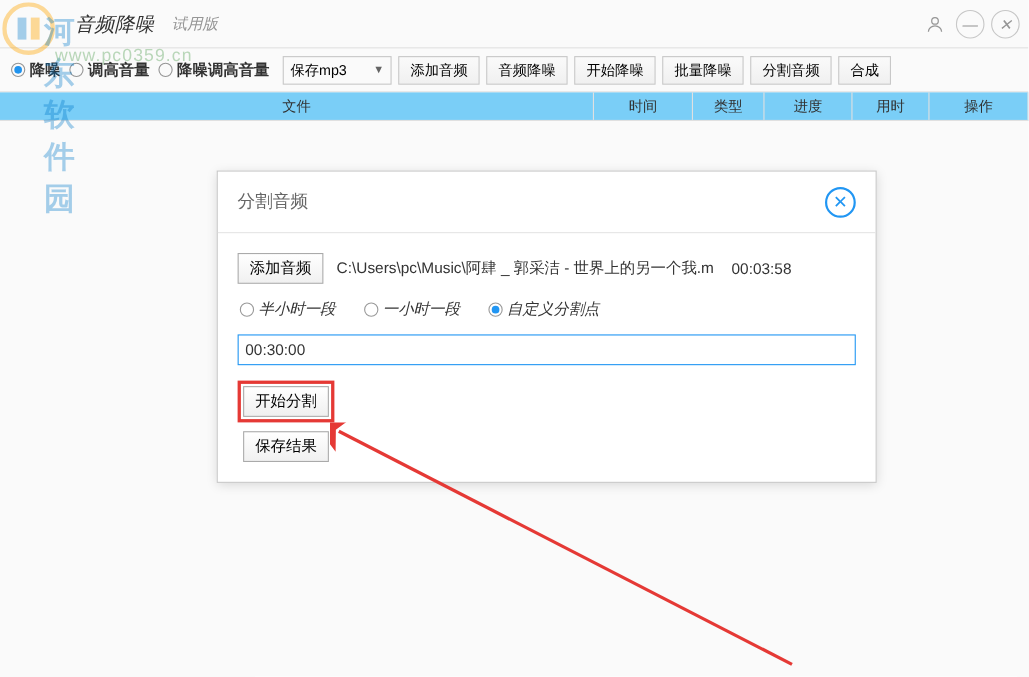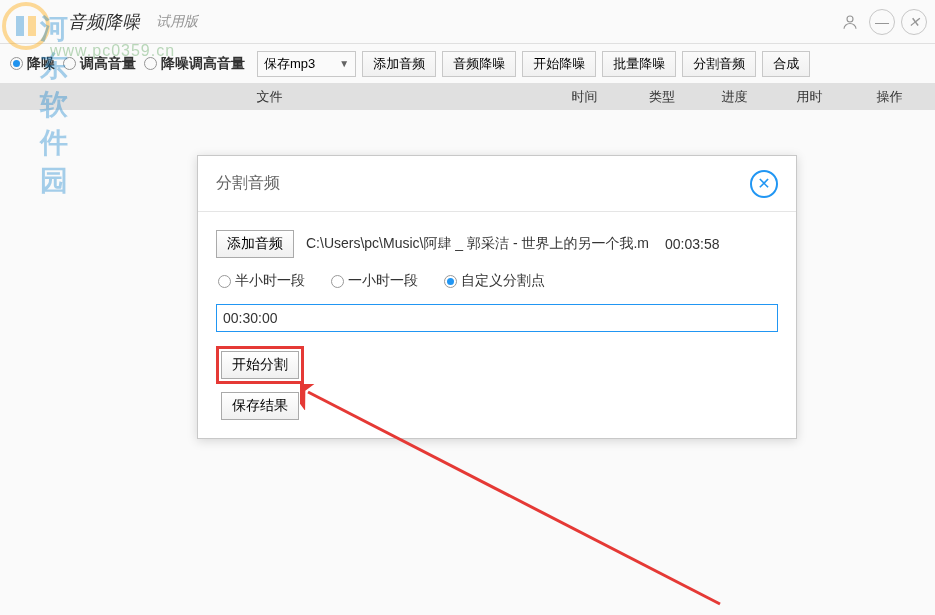--- a/index.html
+++ b/index.html
@@ -22,21 +22,21 @@
     .radio-group { display: flex; align-items: center; gap: 8px; font-weight: bold; }
     .radio-item { display: flex; align-items: center; gap: 4px; font-size: 14px; color: #333; cursor: pointer; }
     .radio-circle { width: 13px; height: 13px; border: 1px solid #999; border-radius: 50%; display: flex; align-items: center; justify-content: center; }
     .radio-circle.checked::after { content: ''; width: 7px; height: 7px; background: #2196f3; border-radius: 50%; }
     
     .select-box { height: 26px; border: 1px solid #ccc; background: #fff; font-size: 13px; padding: 0 6px; margin-left: 6px; display: flex; align-items: center; gap: 24px; cursor: pointer; }
     .select-arrow { font-size: 10px; color: #666; }
     
     .tb-btn { height: 26px; border: 1px solid #ccc; background: linear-gradient(#fff, #f5f5f5); font-size: 13px; padding: 0 10px; display: flex; align-items: center; cursor: pointer; }
 
-    .table-header { height: 26px; display: flex; border-bottom: 1px solid #e5e5e5; background: #e5e5e5; justify-content: flex-end; }
+    .table-header { height: 26px; display: flex; border-bottom: 1px solid #e5e5e5; background: #7dd3fc; justify-content: flex-end; }
     .th { display: flex; align-items: center; justify-content: center; font-size: 13px; color: #333; border-right: 1px solid #e5e5e5; }
     .th-file { flex: 1; }
     .th-time { width: 90px; }
     .th-type { width: 65px; }
     .th-progress { width: 80px; }
     .th-elapsed { width: 70px; }
     .th-action { width: 90px; }
 
     .overlay { position: absolute; top: 0; left: 0; right: 0; bottom: 0; background: rgba(0,0,0,0.02); z-index: 50; }
     
@@ -44,21 +44,21 @@
     .dialog-header { height: 56px; display: flex; align-items: center; padding: 0 18px; border-bottom: 1px solid #e5e5e5; }
     .dialog-title { font-size: 16px; color: #666; flex: 1; }
     .dialog-close { width: 28px; height: 28px; border: 2px solid #2196f3; border-radius: 50%; display: flex; align-items: center; justify-content: center; color: #2196f3; font-size: 16px; cursor: pointer; }
     
     .dialog-body { padding: 18px; }
     .dialog-row { display: flex; align-items: center; margin-bottom: 14px; gap: 12px; }
     .dlg-btn { height: 28px; border: 1px solid #aaa; background: linear-gradient(#fff, #f0f0f0); font-size: 14px; padding: 0 10px; cursor: pointer; display: flex; align-items: center; }
     .file-path { font-size: 14px; color: #333; text-align: right; }
     .file-duration { font-size: 14px; color: #333; margin-left: 4px; }
     
-    .radio-row { display: flex; gap: 26px; margin-bottom: 14px; padding-left: 2px; }
+    .radio-row { display: flex; gap: 26px; margin-bottom: 14px; padding-left: 2px; font-style: italic; }
     
     .hint-text { font-size: 15px; color: #999; margin-bottom: 2px; }
     .time-input { width: 100%; height: 28px; border: 1px solid #2196f3; padding: 0 6px; font-size: 14px; color: #333; outline: none; margin-bottom: 14px; }
     
     .action-row { display: flex; gap: 30px; margin-bottom: 8px; }
     .start-btn-wrap { border: 3px solid #e53935; padding: 2px; }
     .status-text { font-size: 15px; color: #333; }
     
     .arrow-svg { position: absolute; top: 384px; left: 300px; width: 440px; height: 230px; z-index: 70; pointer-events: none; }
   </style>

